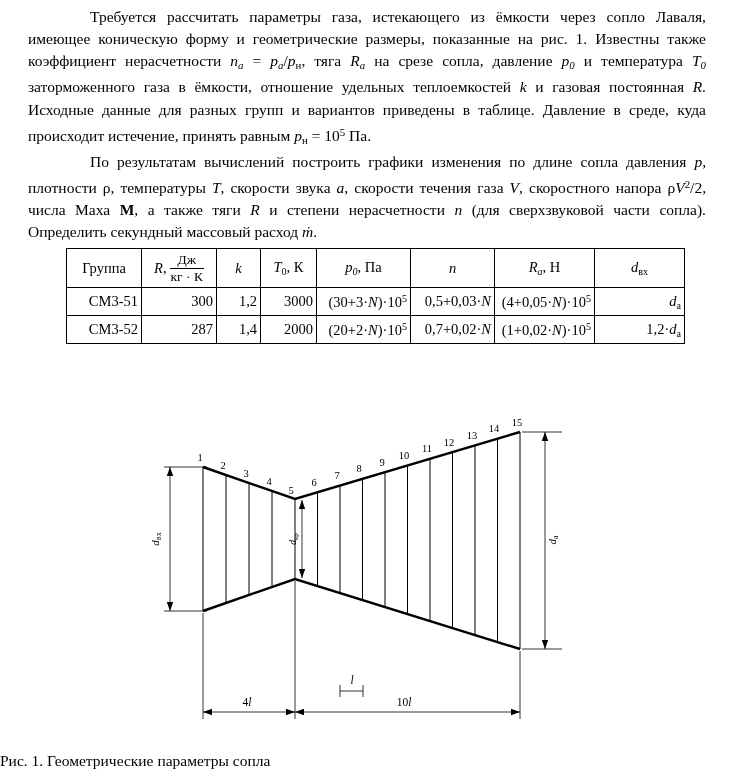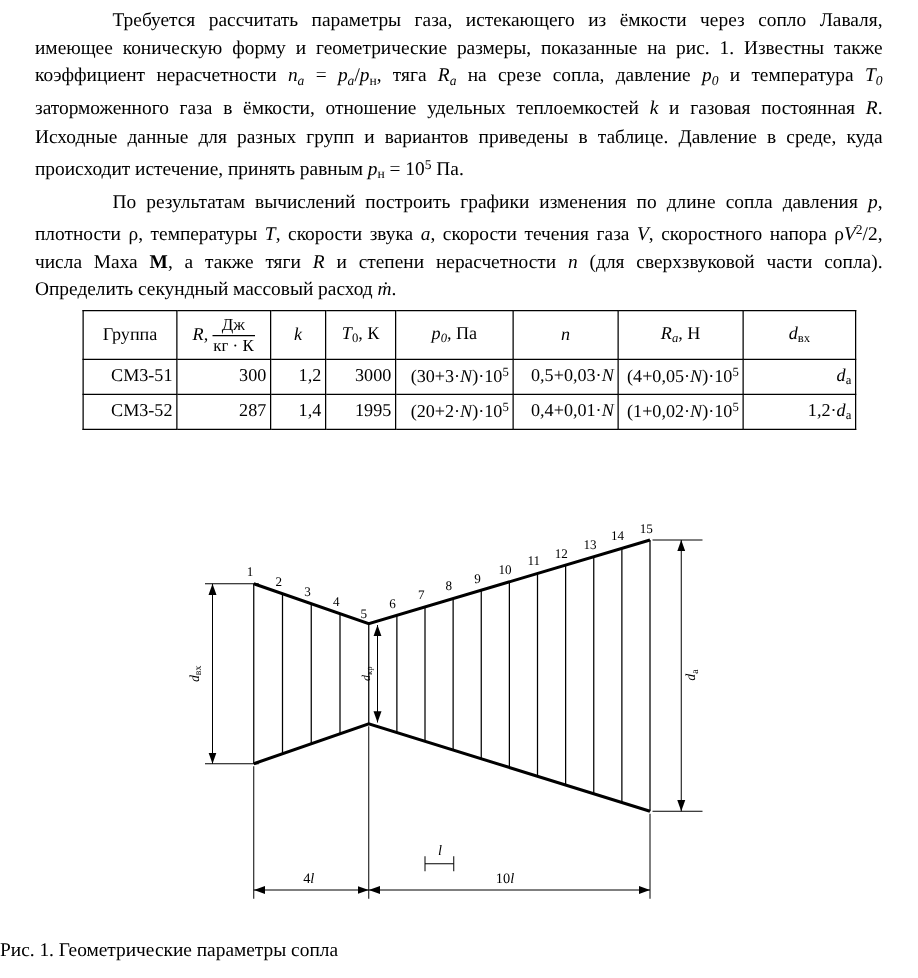--- a/index.html
+++ b/index.html
@@ -85,23 +85,23 @@
       <td><span>3000</span></td>
       <td><span>(30+3·</span><span style="font-style: italic;">N</span><span>)·10</span><span class="sup">5</span></td>
       <td><span>0,5+0,03·</span><span style="font-style: italic;">N</span></td>
       <td><span>(4+0,05·</span><span style="font-style: italic;">N</span><span>)·10</span><span class="sup">5</span></td>
       <td><span style="font-style: italic;">d</span><span class="sub">а</span></td>
     </tr>
     <tr>
       <td><span>СМ3-52</span></td>
       <td><span>287</span></td>
       <td><span>1,4</span></td>
-      <td><span>1995</span></td>
+      <td><span>2000</span></td>
       <td><span>(20+2·</span><span style="font-style: italic;">N</span><span>)·10</span><span class="sup">5</span></td>
-      <td><span>0,4+0,01·</span><span style="font-style: italic;">N</span></td>
+      <td><span>0,7+0,02·</span><span style="font-style: italic;">N</span></td>
       <td><span>(1+0,02·</span><span style="font-style: italic;">N</span><span>)·10</span><span class="sup">5</span></td>
       <td><span>1,2·</span><span style="font-style: italic;">d</span><span class="sub">а</span></td>
     </tr>
   </tbody>
 </table>
 
 <svg class="fig" width="734" height="344" viewBox="0 0 734 344">
   <defs>
     <marker id="arr" markerWidth="10" markerHeight="8" refX="9" refY="4" orient="auto-start-reverse" markerUnits="userSpaceOnUse">
       <path d="M0,0.8 L9,4 L0,7.2 Z" fill="#000"></path>

